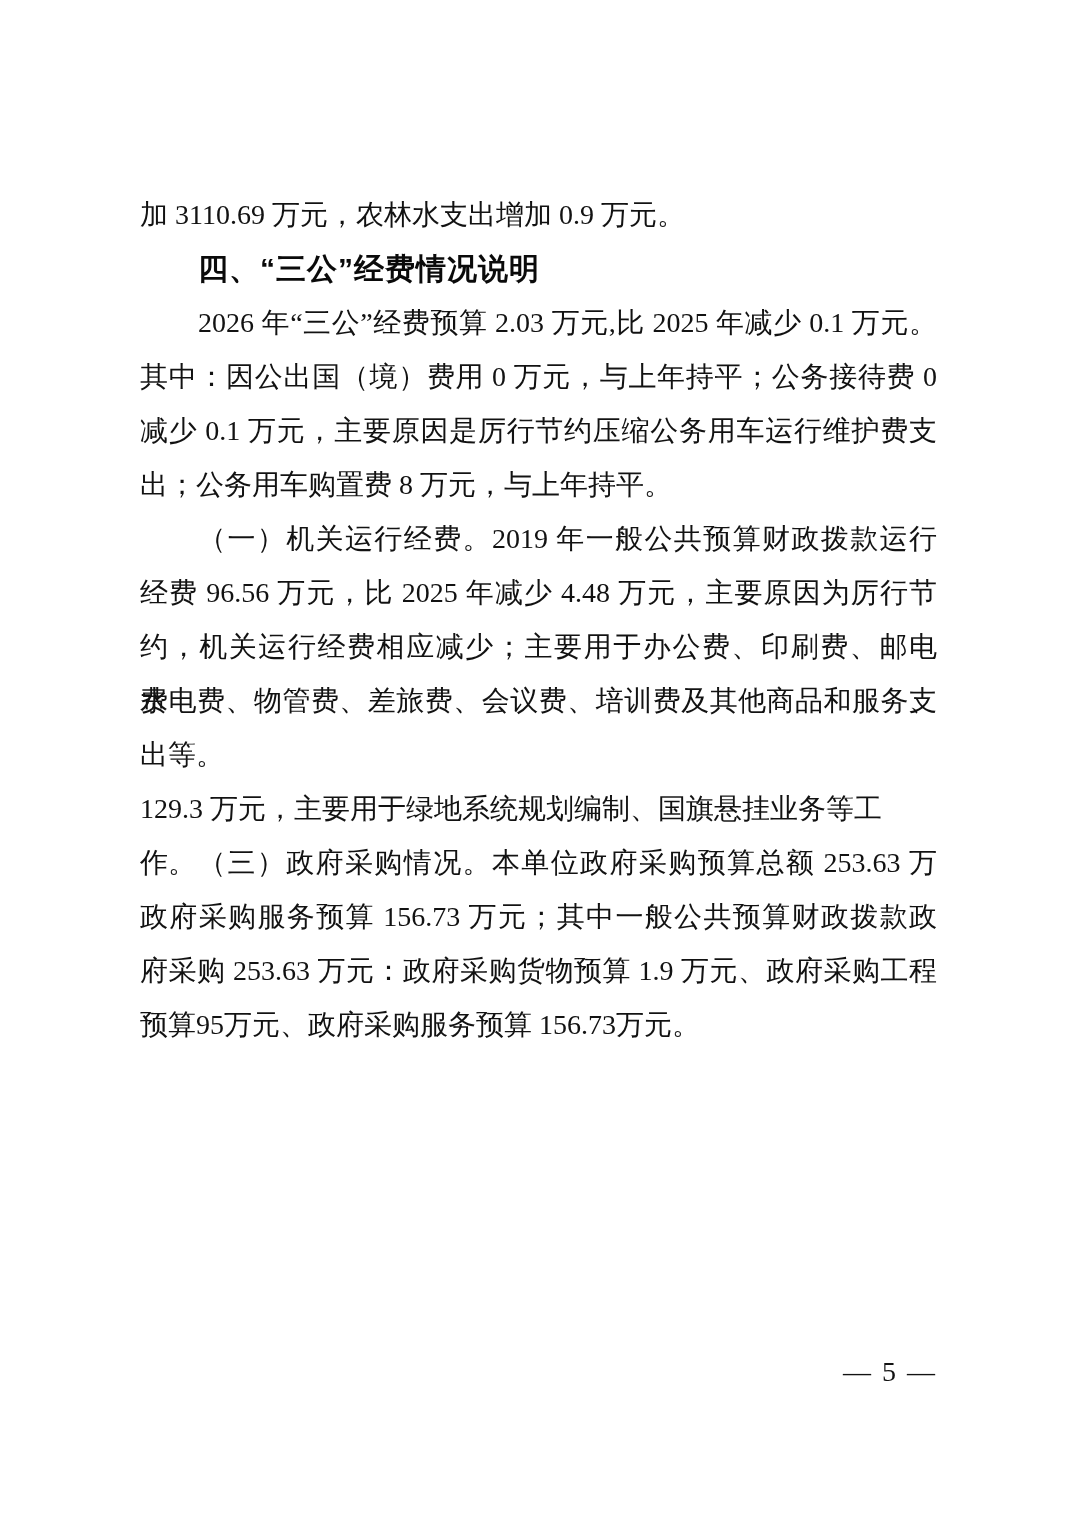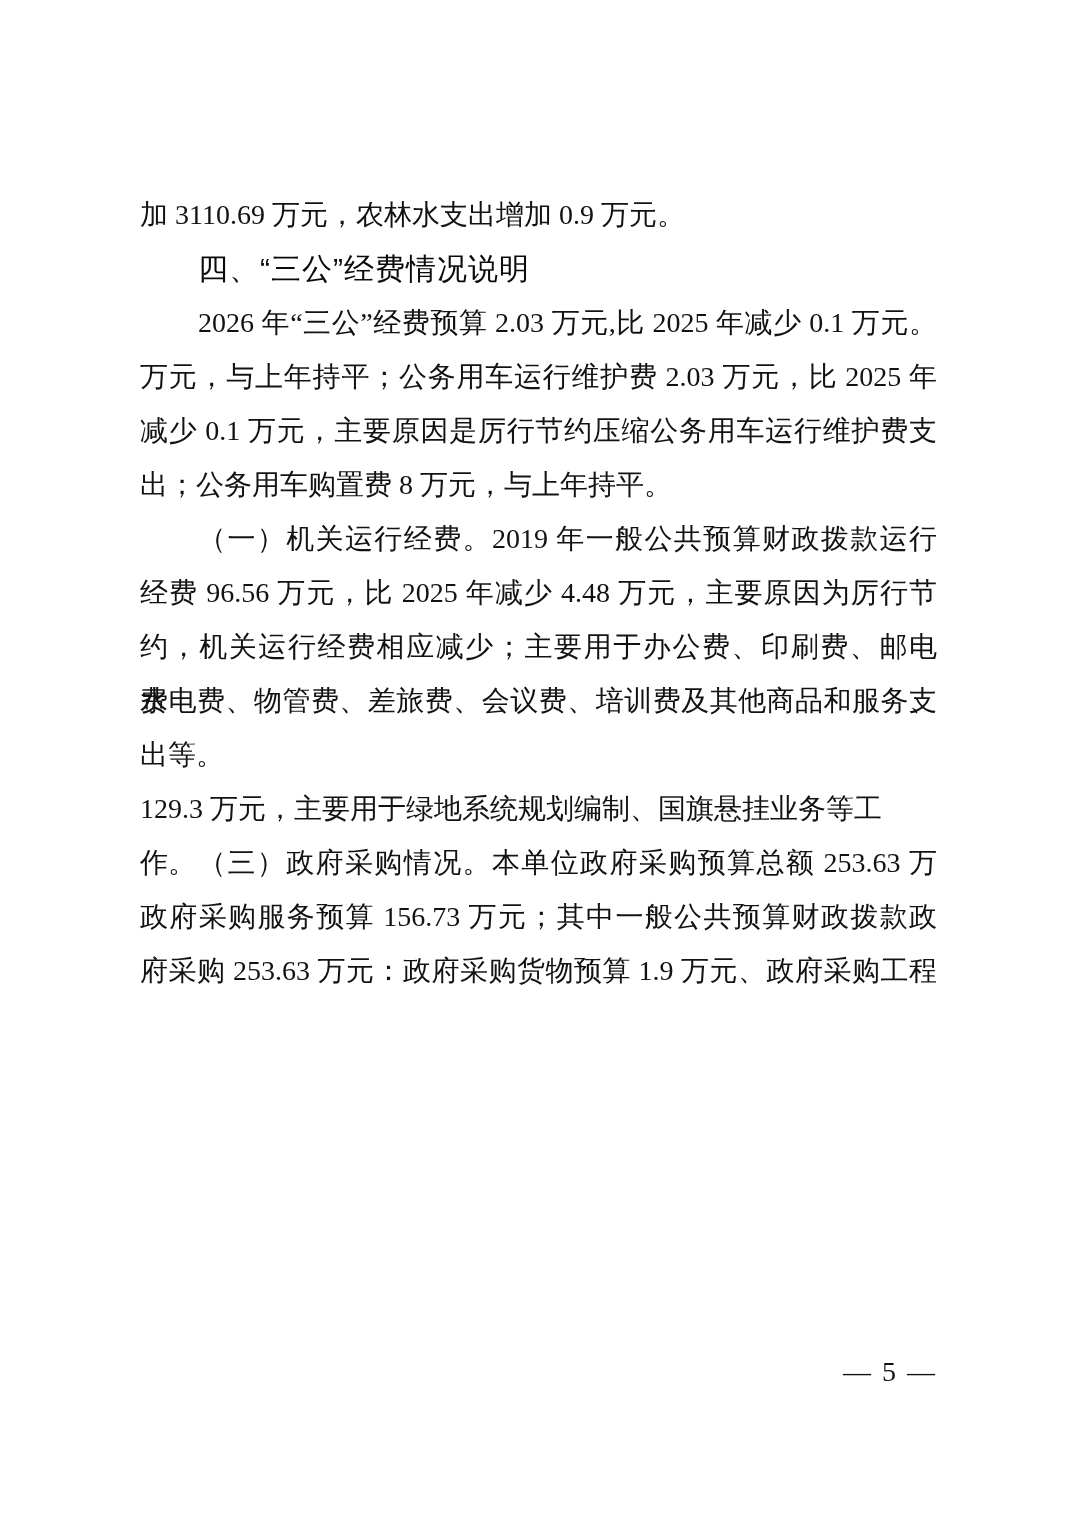--- a/index.html
+++ b/index.html
@@ -33,21 +33,21 @@
   }
   .line.just {
     text-align: justify;
     text-align-last: justify;
   }
   .line.indent {
     padding-left: 58px;
   }
   .line.heading {
     font-family: "Liberation Sans", "DejaVu Sans", sans-serif;
-    font-weight: 400;
+    font-weight: 700;
     font-size: 30px;
     letter-spacing: 1px;
     color: #0a0a0a;
   }
   .footer {
     position: absolute;
     left: 140px;
     top: 1345px;
     width: 797px;
     text-align: right;
@@ -62,36 +62,37 @@
 <body>
 
 <div class="page">
   <main class="content">
 
     <p class="line">加 3110.69 万元，农林水支出增加 0.9 万元。</p>
 
     <h2 class="line heading indent">四、“三公”经费情况说明</h2>
 
     <p class="line just indent">2026 年“三公”经费预算 2.03 万元,比 2025 年减少 0.1 万元。</p>
-    <p class="line just">万元，与上年持平；公务用车运行维护费 2.03 万元，比 2025 年</p>
+    <p class="line just">其中：因公出国（境）费用 0 万元，与上年持平；公务接待费 0</p>
     <p class="line just">减少 0.1 万元，主要原因是厉行节约压缩公务用车运行维护费支</p>
     <p class="line">出；公务用车购置费 8 万元，与上年持平。</p>
 
 
     <p class="line just indent">（一）机关运行经费。2019 年一般公共预算财政拨款运行</p>
     <p class="line just">经费 96.56 万元，比 2025 年减少 4.48 万元，主要原因为厉行节</p>
     <p class="line just">约，机关运行经费相应减少；主要用于办公费、印刷费、邮电费、</p>
     <p class="line just">水电费、物管费、差旅费、会议费、培训费及其他商品和服务支</p>
     <p class="line">出等。</p>
 
     <p class="line">129.3 万元，主要用于绿地系统规划编制、国旗悬挂业务等工作。</p>
 
     <p class="line just indent">（三）政府采购情况。本单位政府采购预算总额 253.63 万</p>
     <p class="line just">政府采购服务预算 156.73 万元；其中一般公共预算财政拨款政</p>
     <p class="line just">府采购 253.63 万元：政府采购货物预算 1.9 万元、政府采购工程</p>
+    <p class="line">预算95万元、政府采购服务预算 156.73万元。</p>
 
 
   </main>
 
   <footer class="footer">
     <span>— 5 —</span>
   </footer>
 </div>
 
 </body></html>

